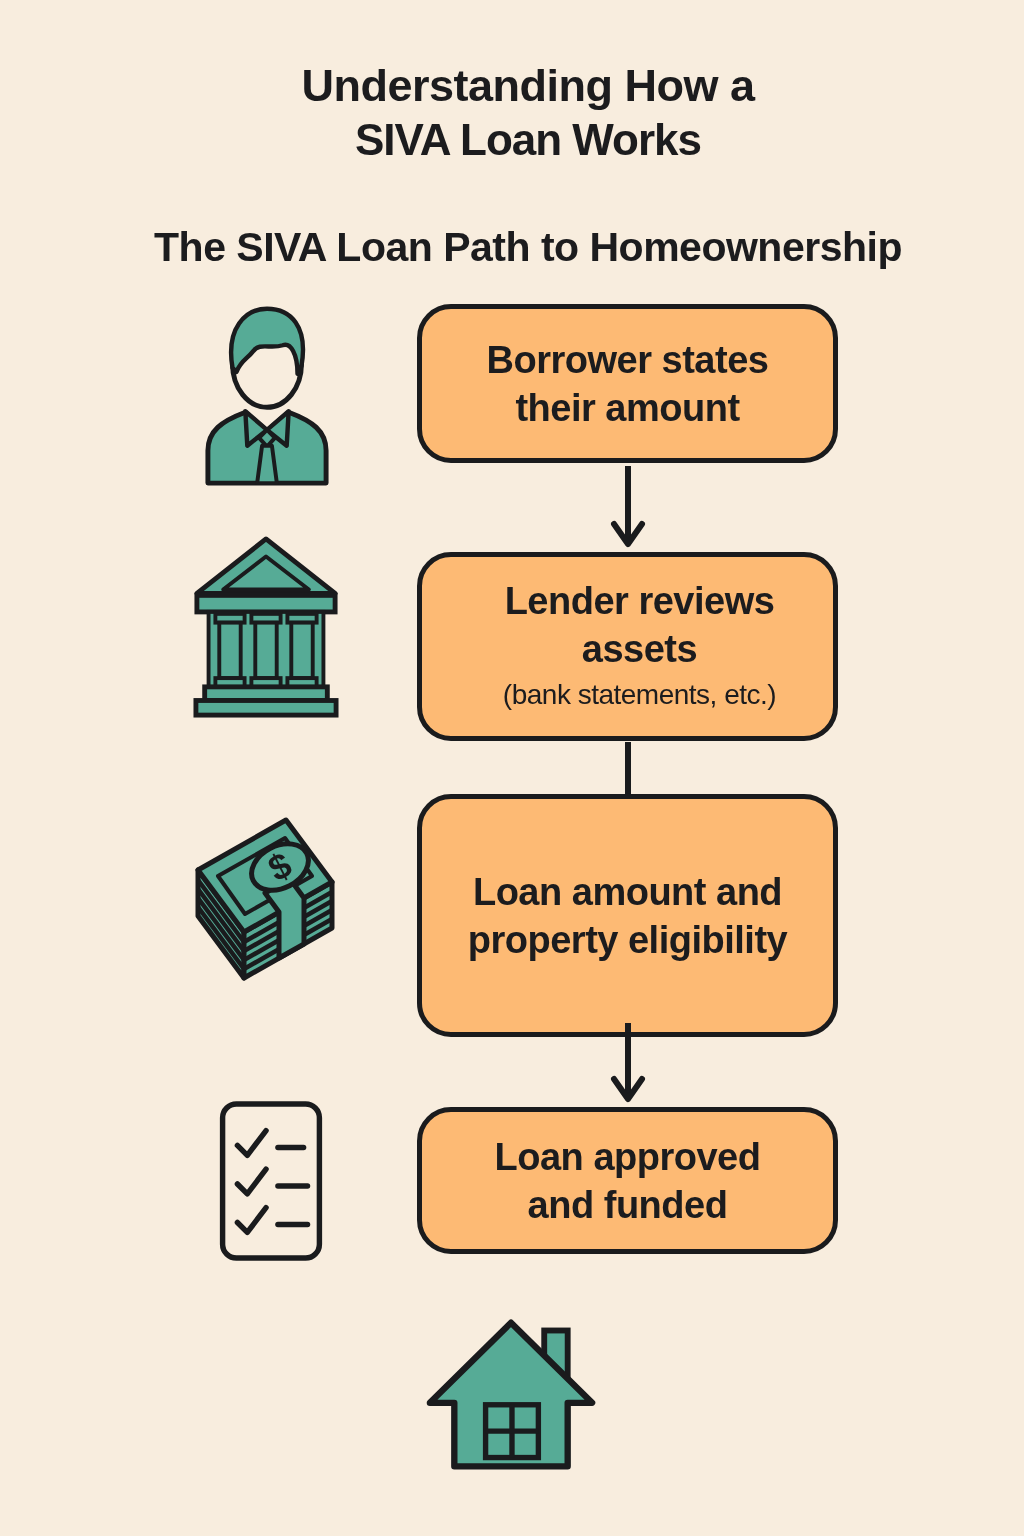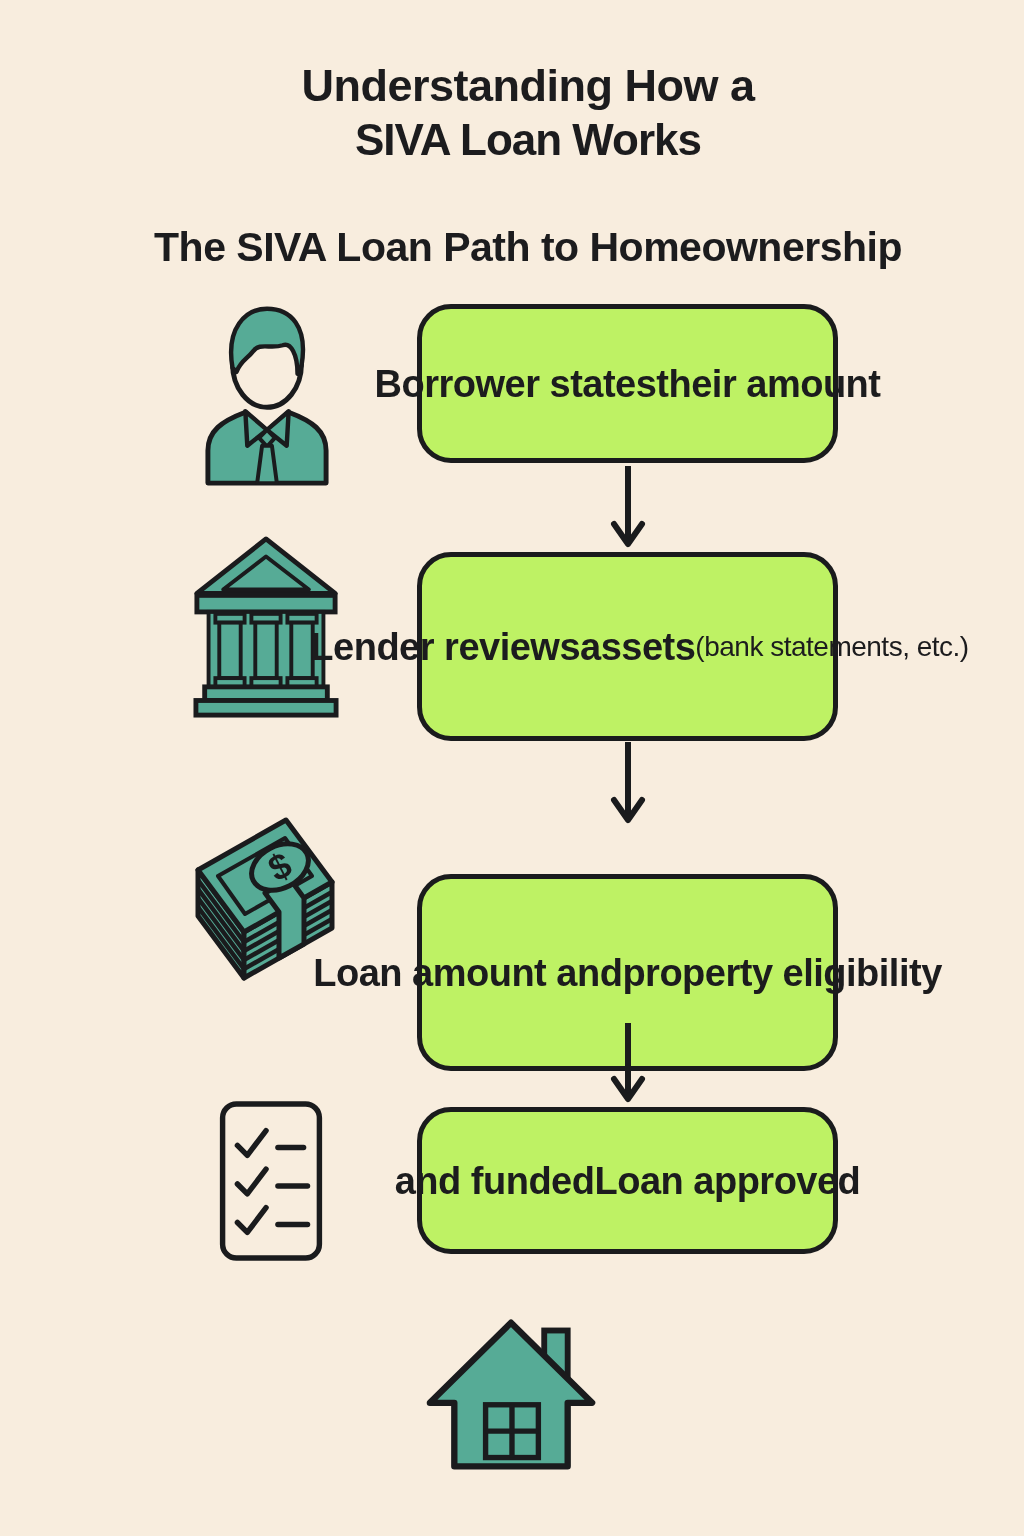--- a/index.html
+++ b/index.html
@@ -14,22 +14,22 @@
   .abs{position:absolute;}
   .center-text{left:16px;width:1024px;text-align:center;white-space:nowrap;}
   .title1{top:60px;font-size:45px;font-weight:bold;letter-spacing:-0.5px;}
   .title2{top:115px;font-size:44px;font-weight:bold;letter-spacing:-1px;}
   .subtitle{top:208px;font-size:41px;font-weight:bold;letter-spacing:-0.5px;margin-top:16px;}
   .flow-box{
     left:417px;width:421px;
     box-sizing:border-box;
     border:5px solid #1a1b1d;
     border-radius:34px;
-    background:#bef264;
-    display:flex;flex-direction:row;
+    background:#fdba74;
+    display:flex;flex-direction:column;
     align-items:center;justify-content:center;
     text-align:center;
   }
   .box-line{font-size:38px;font-weight:bold;line-height:48px;white-space:nowrap;letter-spacing:-0.5px;}
   .box-note{font-size:28px;font-weight:normal;line-height:44px;white-space:nowrap;letter-spacing:-0.5px;}
   .icon-slot{display:block;}
   svg{display:block;}
 </style>
 </head>
 <body>
@@ -105,21 +105,21 @@
       <path d="M6,95 L52,157 L140,107" fill="none" stroke="#1a1b1d" stroke-width="4.5" stroke-linejoin="round"></path>
       <polygon points="6,58 94,8 140,70 52,120" fill="#56ab96" stroke="#1a1b1d" stroke-width="5" stroke-linejoin="round"></polygon>
       <polygon points="26,64 93,26 120,64 53,102" fill="none" stroke="#1a1b1d" stroke-width="4" stroke-linejoin="round"></polygon>
       <polygon points="73,81 98,67 112,86 112,132 87,146 87,100" fill="#56ab96" stroke="#1a1b1d" stroke-width="5" stroke-linejoin="round"></polygon>
       <g transform="rotate(-27 88 55)">
         <ellipse cx="88" cy="55" rx="30" ry="21" fill="#56ab96" stroke="#1a1b1d" stroke-width="5"></ellipse>
         <text x="88" y="67" text-anchor="middle" font-size="36" font-weight="bold" fill="#1a1b1d">$</text>
       </g>
     </svg>
   </div>
-  <div class="abs flow-box" style="top:874px;height:197px;">
+  <div class="abs flow-box" style="top:794px;height:243px;">
     <div class="box-line">Loan amount and</div>
     <div class="box-line">property eligibility</div>
   </div>
 
   <div class="abs" style="left:610px;top:1023px;">
     <svg width="36" height="82" viewBox="0 0 36 82">
       <line x1="18" y1="0" x2="18" y2="74" stroke="#1a1b1d" stroke-width="6" stroke-linecap="round"></line>
       <polyline points="4,56 18,76 32,56" fill="none" stroke="#1a1b1d" stroke-width="6" stroke-linecap="round" stroke-linejoin="round"></polyline>
     </svg>
   </div>
@@ -129,22 +129,22 @@
       <rect x="4" y="4" width="98" height="156" rx="14" fill="#f8edde" stroke="#1a1b1d" stroke-width="5.5"></rect>
       <polyline points="19,46 29,56 48,31" fill="none" stroke="#1a1b1d" stroke-width="5.5" stroke-linecap="round" stroke-linejoin="round"></polyline>
       <line x1="60" y1="48" x2="86" y2="48" stroke="#1a1b1d" stroke-width="5.5" stroke-linecap="round"></line>
       <polyline points="19,85 29,95 48,70" fill="none" stroke="#1a1b1d" stroke-width="5.5" stroke-linecap="round" stroke-linejoin="round"></polyline>
       <line x1="60" y1="87" x2="90" y2="87" stroke="#1a1b1d" stroke-width="5.5" stroke-linecap="round"></line>
       <polyline points="19,124 29,134 48,109" fill="none" stroke="#1a1b1d" stroke-width="5.5" stroke-linecap="round" stroke-linejoin="round"></polyline>
       <line x1="60" y1="126" x2="90" y2="126" stroke="#1a1b1d" stroke-width="5.5" stroke-linecap="round"></line>
     </svg>
   </div>
   <div class="abs flow-box" style="top:1107px;height:147px;">
+    <div class="box-line">Loan approved</div>
     <div class="box-line">and funded</div>
-    <div class="box-line">Loan approved</div>
   </div>
 
   <div class="abs icon-slot" style="left:425px;top:1316px;">
     <svg width="172" height="158" viewBox="0 0 176 160">
       <rect x="122" y="14" width="24" height="52" fill="#56ab96" stroke="#1a1b1d" stroke-width="6"></rect>
       <path d="M5,88 L88,6 L171,88 L146,88 L146,153 L30,153 L30,88 Z" fill="#56ab96" stroke="#1a1b1d" stroke-width="6.5" stroke-linejoin="round"></path>
       <rect x="62" y="90" width="54" height="54" fill="#56ab96" stroke="#1a1b1d" stroke-width="5.5"></rect>
       <line x1="89" y1="90" x2="89" y2="144" stroke="#1a1b1d" stroke-width="5.5"></line>
       <line x1="62" y1="117" x2="116" y2="117" stroke="#1a1b1d" stroke-width="5.5"></line>
     </svg>

